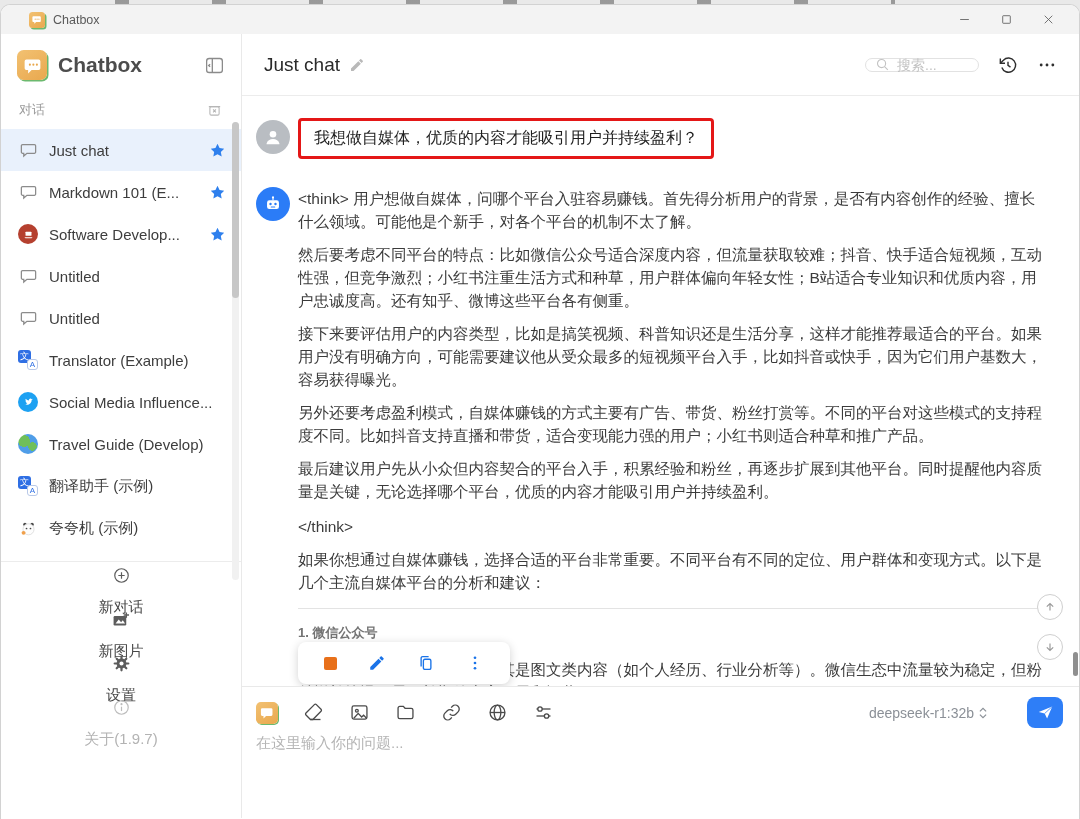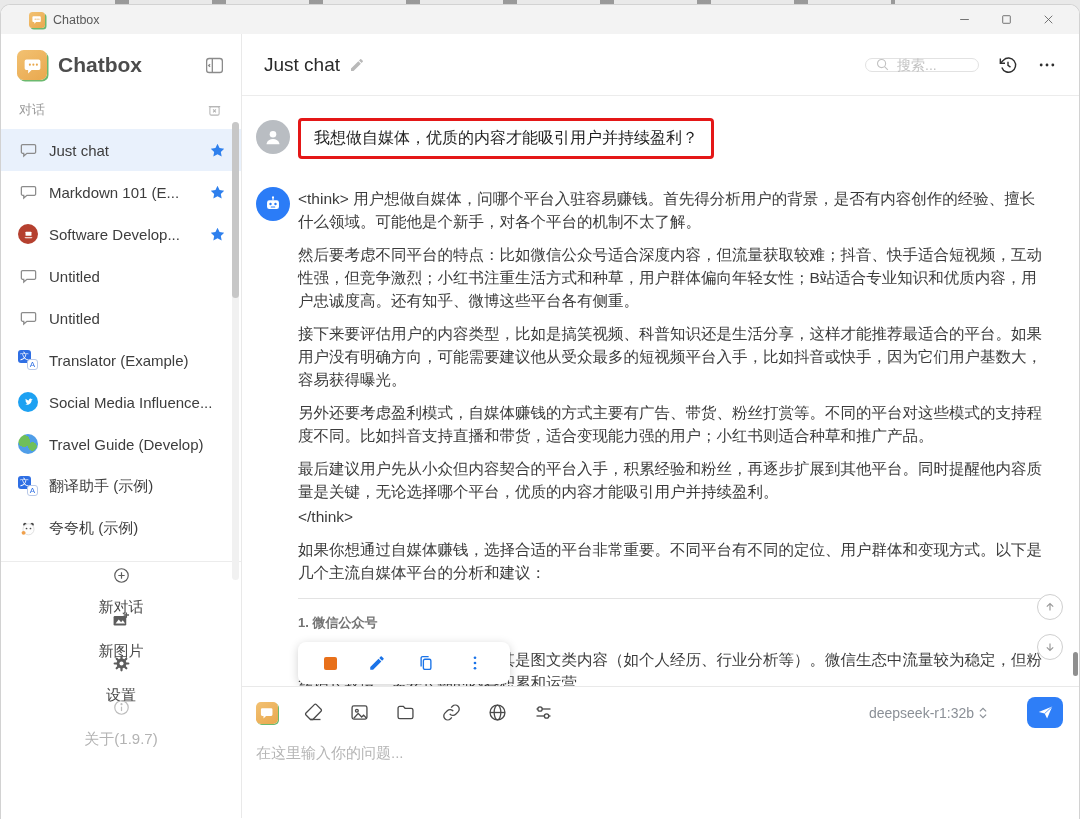--- a/index.html
+++ b/index.html
@@ -77,21 +77,21 @@
   .messages { flex:1; position:relative; overflow:hidden; padding:24px 20px 0 14px; }
   .msg-row { display:flex; align-items:flex-start; gap:8px; }
   .avatar { width:34px; height:34px; border-radius:50%; display:flex; align-items:center; justify-content:center; flex-shrink:0; }
   .avatar.user { background:#b9bdc2; }
   .avatar.bot { background:#2b7cf7; }
   .avatar svg { width:22px; height:22px; }
   .red-box { border:3px solid #e41717; border-radius:4px; padding:7px 13px; font-size:16px; color:#1f1f1f; margin-top:-2px; }
   .assistant-row { margin-top:28px; }
   .asst-content { width:752px; font-size:15.5px; line-height:23px; color:#3b3b3b; }
   .asst-content p { margin:0 0 10px 0; }
-  .asst-content p.tight { margin-bottom:2px;font-family:Liberation Serif, serif; }
+  .asst-content p.tight { margin-bottom:12px;font-family:Liberation Serif, serif; }
   .sep { border:none; border-top:1px solid #e3e3e3; margin:14px 0 0 0; }
   .sec-heading { font-size:13px; font-weight:bold; color:#737373; margin:12px 0 14px 0; }
   .detail-p { margin:0; }
   
   .float-toolbar { position:absolute; left:56px; top:546px; width:212px; height:42px; background:#fff;
     border-radius:8px; box-shadow:0 2px 10px rgba(0,0,0,.18); display:flex; align-items:center;
     justify-content:space-around; padding:0 10px; z-index:5; }
   .stop-btn { width:13px; height:13px; background:#e8701a; border-radius:2px; cursor:pointer; }
   .tb-icon { color:#1a73e8; display:flex; cursor:pointer; }
   .tb-icon svg { width:18px; height:18px; }
@@ -105,21 +105,21 @@
   .composer { height:132px; border-top:1px solid #e9e9e9; padding:10px 16px 0 14px; flex-shrink:0; }
   .composer-row1 { display:flex; align-items:center; gap:25px; }
   .composer-row1 .cb-logo { width:22px; height:22px; box-shadow:1px 1px 0 #6cb96f; }
   .c-icon { color:#4a4a4a; display:flex; cursor:pointer; }
   .c-icon svg { width:21px; height:21px; }
   .model-select { margin-left:auto; display:flex; align-items:center; gap:4px; color:#8b9097; font-size:14px; cursor:pointer; }
   .model-select svg { width:10px; height:14px; }
   .send-btn { width:36px; height:31px; background:#2e7ef7; border:none; border-radius:8px; margin-left:14px;
     display:flex; align-items:center; justify-content:center; cursor:pointer; }
   .send-btn svg { width:19px; height:19px; }
-  .composer textarea { width:100%; height:64px; border:0; outline:0; resize:none; margin-top:16px;
+  .composer textarea { width:100%; height:64px; border:0; outline:0; resize:none; margin-top:6px;
     font-size:15px; color:#333; font-family:inherit; }
   .composer textarea::placeholder { color:#b5b5b5; }
 </style>
 </head>
 <body>
 
 <div class="top-strip"></div>
 
 <div class="window">
 

